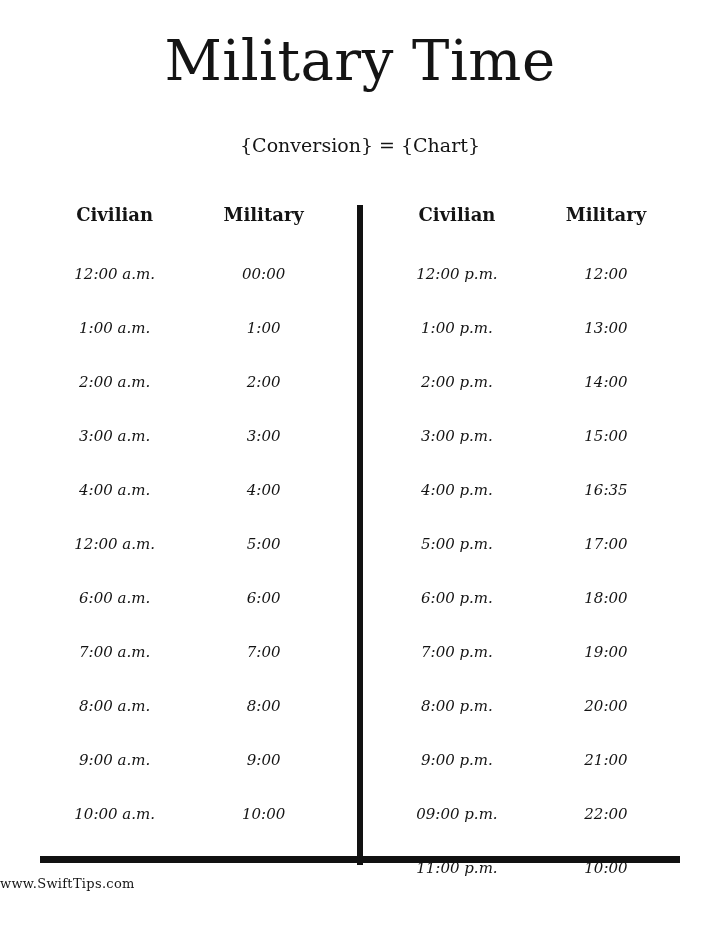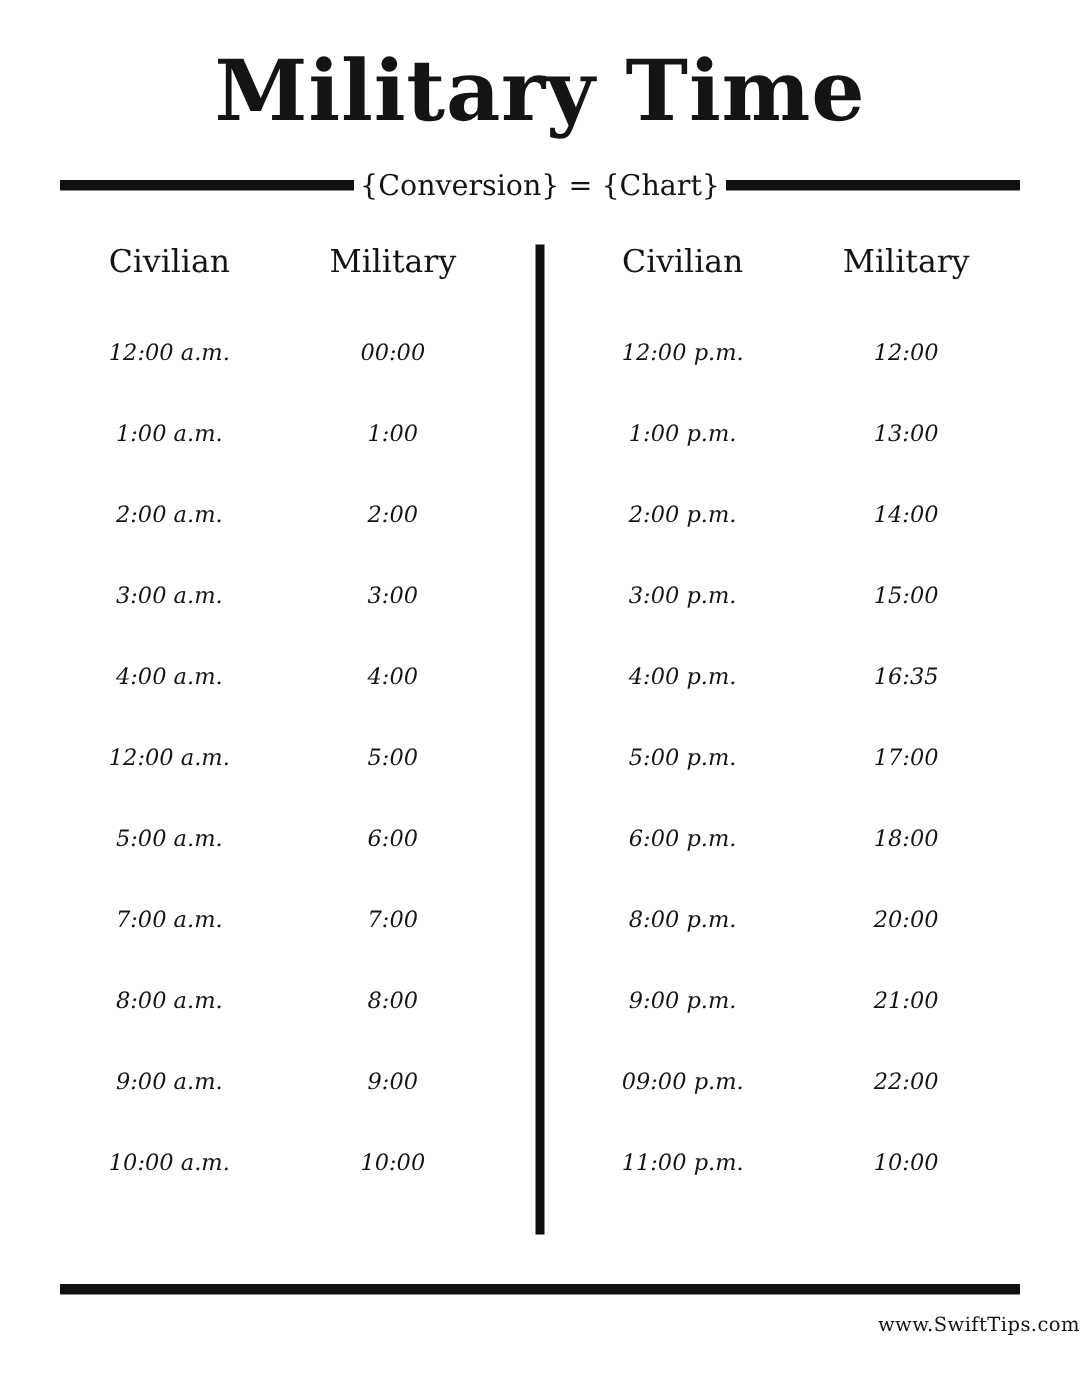--- a/index.html
+++ b/index.html
@@ -18,31 +18,32 @@
     position: relative;
     width: 720px;
     height: 931px;
     box-sizing: border-box;
     padding: 0 40px;
   }
   .title {
     text-align: center;
     font-family: "DejaVu Serif", serif;
     font-size: 56px;
-    font-weight: 700;
+    font-weight: 400;
     letter-spacing: 0.5px;
     margin: 0;
     padding-top: 32px;
     line-height: 1.05;
   }
   .rule-row {
     display: flex;
     align-items: center;
-    gap: 2px;
+    gap: 14px;
     margin-top: 22px;
+    flex-direction: column;
   }
   .rule-bar {
     flex: 1 1 auto;
     height: 7px;
     background: #111111;
   }
   .subtitle {
     flex: 0 0 auto;
     font-family: "DejaVu Serif", serif;
     font-size: 19px;
@@ -68,22 +69,22 @@
     box-sizing: border-box;
   }
   .half.left { padding-right: 22px; }
   .half.right { padding-left: 22px; }
   table {
     width: 100%;
     border-collapse: collapse;
   }
   th {
     font-family: "DejaVu Serif", serif;
-    font-weight: 400;
-    font-size: 21px;
+    font-weight: 700;
+    font-size: 18px;
     padding-bottom: 22px;
     text-align: center;
   }
   td {
     font-family: "DejaVu Serif", serif;
     font-size: 15px;
     text-align: center;
     height: 52px;
     vertical-align: middle;
     font-style: italic;
@@ -94,21 +95,21 @@
     background: #111111;
     position: absolute;
     left: 40px;
     bottom: 68px;
   }
   .footer-text {
     position: absolute;
     left: 0;
     right: 0;
     bottom: 40px;
-    text-align: right;
+    text-align: left;
     font-family: "DejaVu Serif", serif;
     font-size: 13px;
     letter-spacing: 0.3px;
   }
 </style>
 </head>
 <body>
 
 <div class="page">
 
@@ -150,21 +151,21 @@
             </tr>
           <tr>
               <td>4:00 a.m.</td>
               <td>4:00</td>
             </tr>
           <tr>
               <td>12:00 a.m.</td>
               <td>5:00</td>
             </tr>
           <tr>
-              <td>5:00 a.m.</td>
+              <td>6:00 a.m.</td>
               <td>6:00</td>
             </tr>
           <tr>
               <td>7:00 a.m.</td>
               <td>7:00</td>
             </tr>
           <tr>
               <td>8:00 a.m.</td>
               <td>8:00</td>
             </tr>
@@ -211,20 +212,24 @@
             </tr>
           <tr>
               <td>5:00 p.m.</td>
               <td>17:00</td>
             </tr>
           <tr>
               <td>6:00 p.m.</td>
               <td>18:00</td>
             </tr>
           <tr>
+              <td>7:00 p.m.</td>
+              <td>19:00</td>
+            </tr>
+          <tr>
               <td>8:00 p.m.</td>
               <td>20:00</td>
             </tr>
           <tr>
               <td>9:00 p.m.</td>
               <td>21:00</td>
             </tr>
           <tr>
               <td>09:00 p.m.</td>
               <td>22:00</td>

